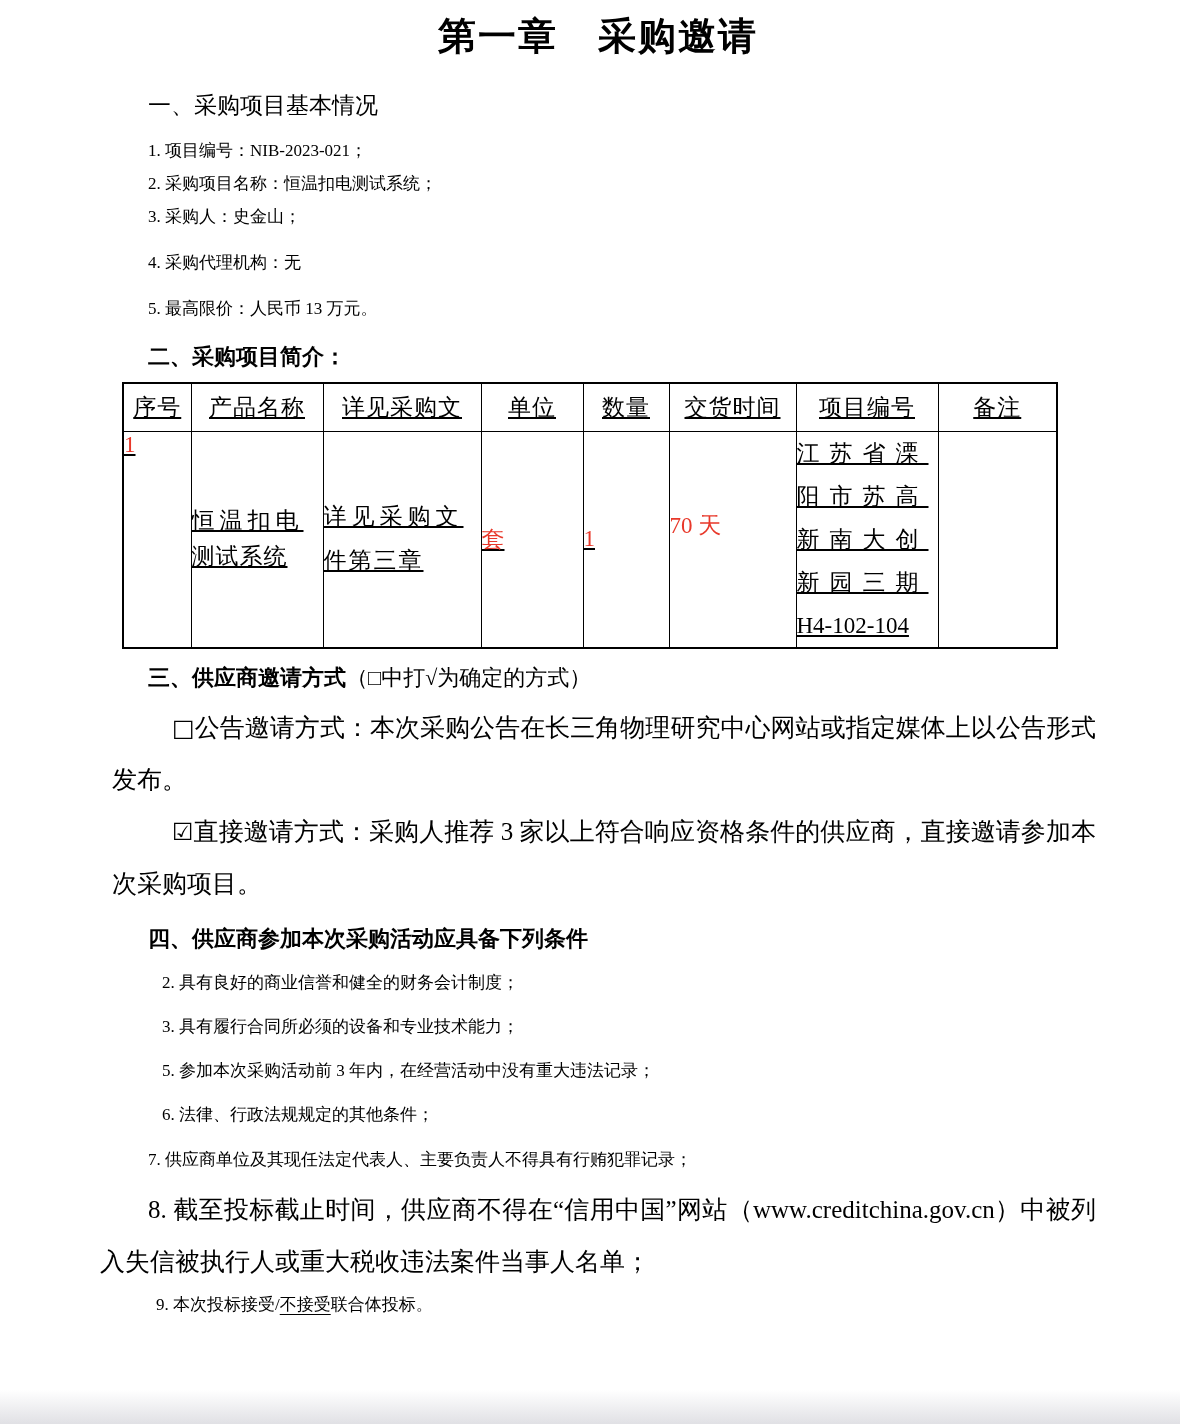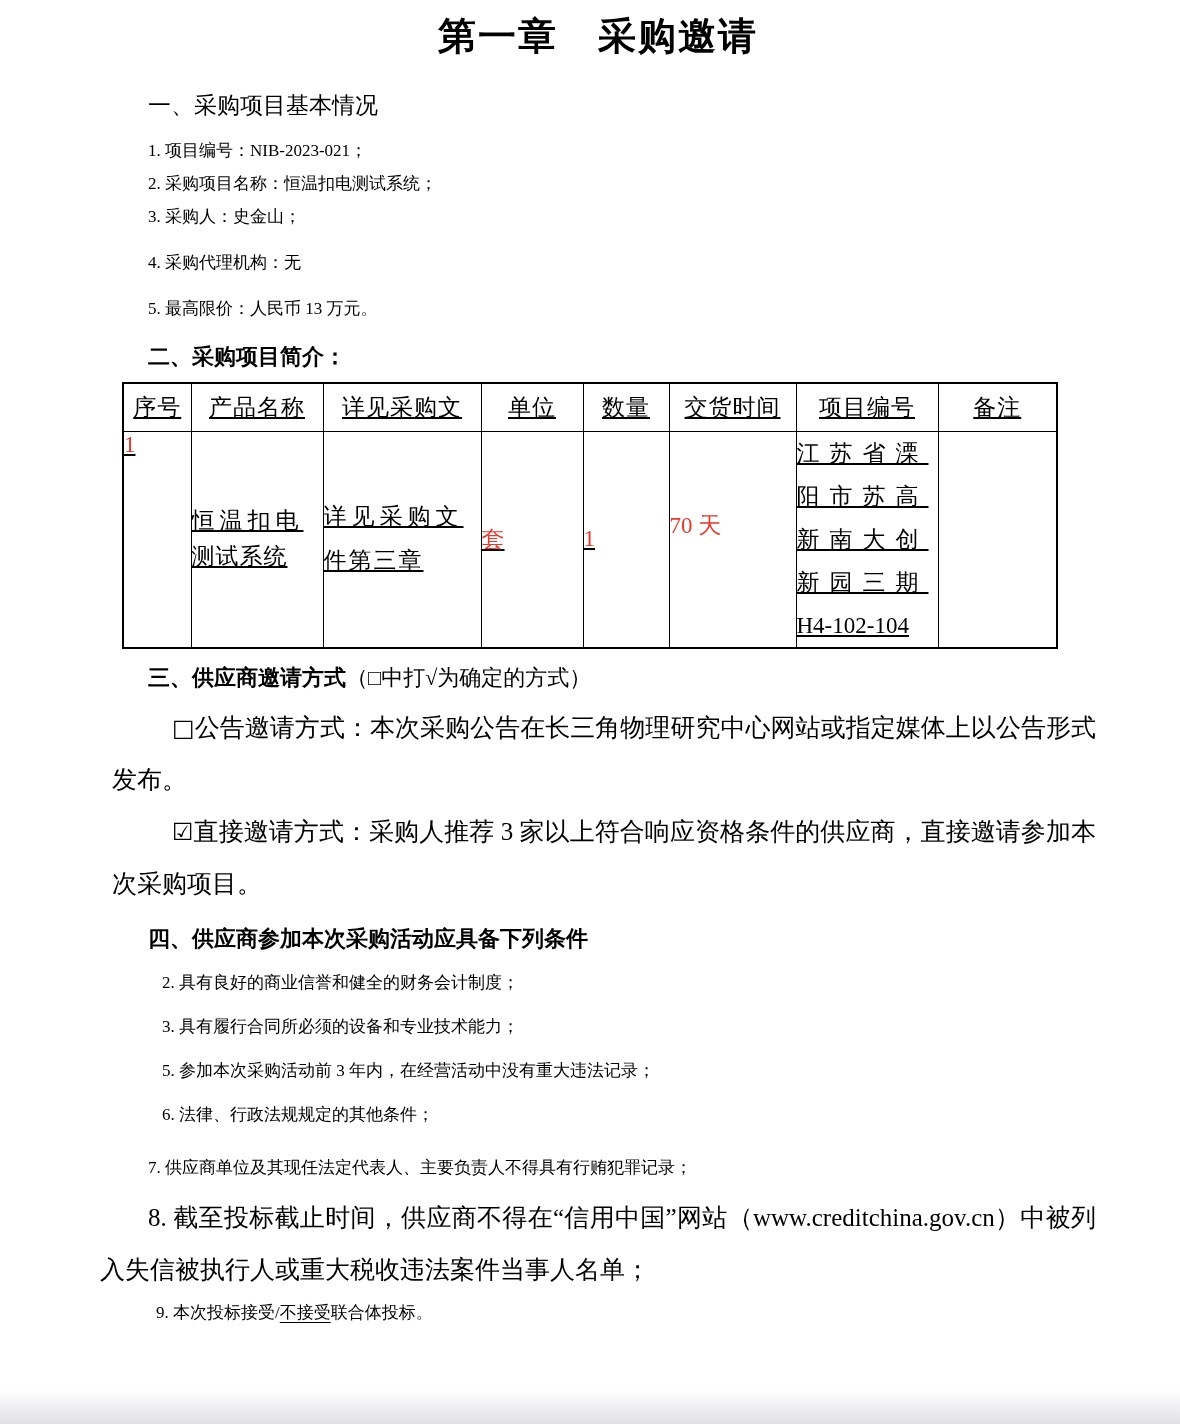--- a/index.html
+++ b/index.html
@@ -41,21 +41,21 @@
 
   .mt-s1head { margin-top: 29px; }
   .mt-item1  { margin-top: 12px; }
   .mt-0      { margin-top: 0; }
   .mt-13     { margin-top: 13px; }
   .mt-s2head { margin-top: 15px; }
   .mt-s3head { margin-top: 12px; margin-bottom: 8px; }
   .mt-s4head { margin-top: 12px; }
   .mt-24     { margin-top: 24px; }
   .mt-11     { margin-top: 11px; }
-  .mt-12     { margin-top: 20px; }
+  .mt-12     { margin-top: 12px; }
   .mt-8      { margin-top: 8px; }
 
   
   .para-wrap {
     font-size: 25px; line-height: 52px;
     text-align: justify;
     text-indent: 60px;
     margin-left: 12px;
   }
   .para-wrap8 {

